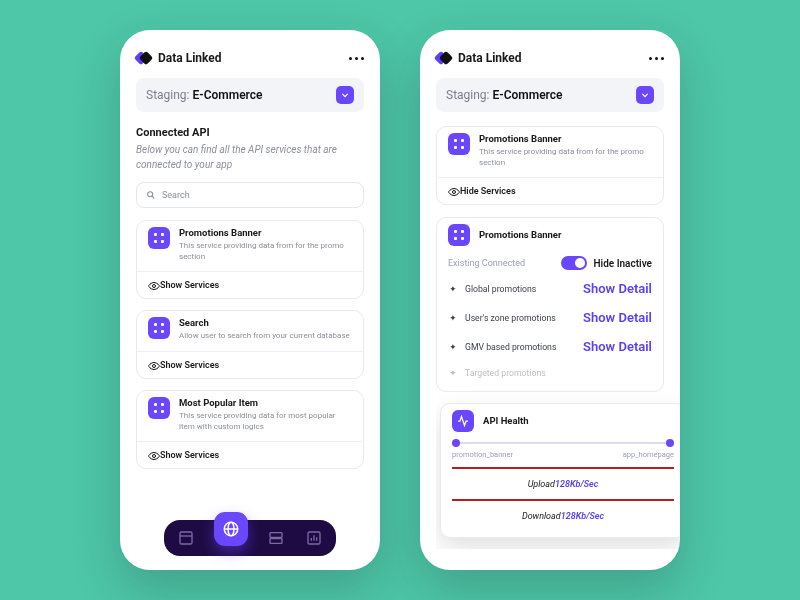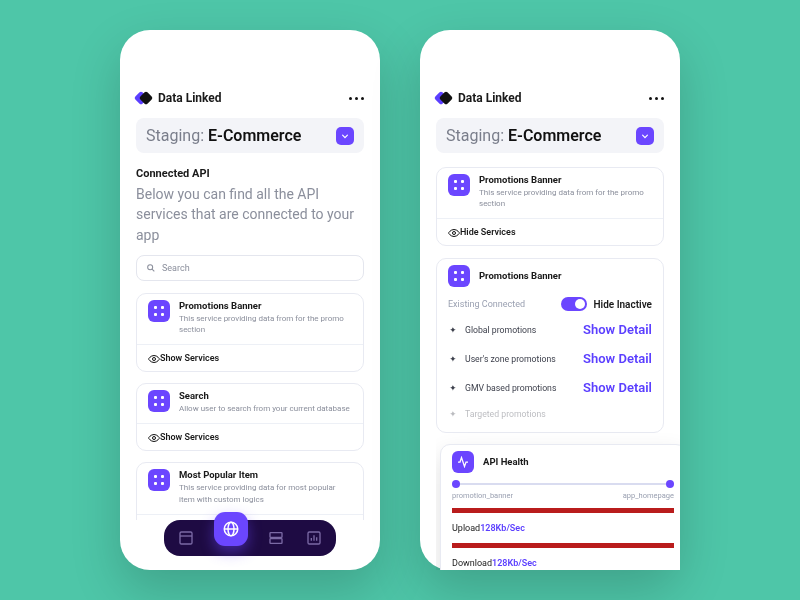--- a/index.html
+++ b/index.html
@@ -13,43 +13,43 @@
   .phone {
     width: 260px; height: 540px; background: #fff;
     border-radius: 30px;
     box-shadow: 0 20px 50px rgba(0,0,0,.18);
     padding: 20px 16px 14px 16px;
     display: flex; flex-direction: column;
     font-size: 9px;
     position: relative;
   }
   .phone.right { padding-bottom: 0; }
-  .header { display: flex; align-items: center; justify-content: space-between; margin-bottom: 12px; margin-top: 40px; }
+  .header { display: flex; align-items: center; justify-content: space-between; margin-bottom: 12px; }
   .brand { display: flex; align-items: center; gap: 6px; font-weight: 700; font-size: 12px; }
   .logo { width: 16px; height: 16px; position: relative; }
   .logo::before, .logo::after {
     content:""; position:absolute; width:10px; height:10px; border-radius:2px;
     transform: rotate(45deg);
   }
   .logo::before { background:#5b3fff; left:0; top:3px; }
   .logo::after  { background:#111;    left:5px; top:3px; }
   .dots { display:flex; gap:3px; }
   .dots span { width:3px; height:3px; border-radius:50%; background:#111; }
   .staging {
     background:#f3f4f8; border-radius:8px; padding:8px 10px;
     display:flex; align-items:center; justify-content:space-between; margin-bottom:14px;
   }
-  .staging-text { color:#7a7e8b; font-size:16px; }
+  .staging-text { color:#7a7e8b; font-size:12px; }
   .staging-text b { color:#111; font-weight:600; }
   .drop-btn {
     width:18px; height:18px; border-radius:5px; background:#6b46ff;
     display:flex; align-items:center; justify-content:center; color:#fff; font-size:9px;
   }
   .section-title { font-weight:700; font-size:11px; margin-bottom:4px; }
-  .section-desc  { color:#8b8f9c; font-size:14px; line-height:1.45; margin-bottom:10px; }
+  .section-desc  { color:#8b8f9c; font-size:10px; line-height:1.45; margin-bottom:10px;font-style:italic; }
   .search {
     border:1px solid #e4e6ee; border-radius:8px; padding:7px 9px;
     display:flex; align-items:center; gap:6px; color:#8b8f9c; margin-bottom:12px;
   }
   .card {
     border:1px solid #e8eaf2; border-radius:10px; padding:6px 11px;
     margin-bottom:11px; background:#fff;
   }
   .card-head { display:flex; gap:9px; }
   .sq-icon {
@@ -90,21 +90,21 @@
   }
   .switch::after { content:""; position:absolute; right:2px; top:2px; width:10px; height:10px; border-radius:50%; background:#fff; }
   .sub { color:#9aa0b1; font-size:9px; }
   .health-icon { background:#6b46ff; }
   .track {
     height:2px; background:#d9dcf0; position:relative; margin:10px 0 6px;
   }
   .track .dot { position:absolute; top:-3px; width:8px; height:8px; border-radius:50%; background:#6b46ff; }
   .track .dot.a { left:0; } .track .dot.b { right:0; }
   .endpoints { display:flex; justify-content:space-between; color:#9aa0b1; font-size:7.5px; margin-bottom:8px; }
-  .stat { display:flex; justify-content:flex-start; padding:10px 0; border-top:5px solid #b91c1c; }
+  .stat { display:flex; justify-content:center; padding:10px 0; border-top:2px solid #b91c1c;font-style:italic; }
   .stat .v { color:#5b3fff; font-weight:600; }
   .sparkle {
     width:10px;height:10px;display:flex;align-items:center;justify-content:center;
   }
   svg { display:block; }
   .scroll { overflow:hidden; }
   .right .scroll { margin-right:-16px; padding-right:16px; }
   .overflow-card {
     box-shadow: 0 10px 25px rgba(0,0,0,.12);
     margin-right:-22px; margin-left:4px;

